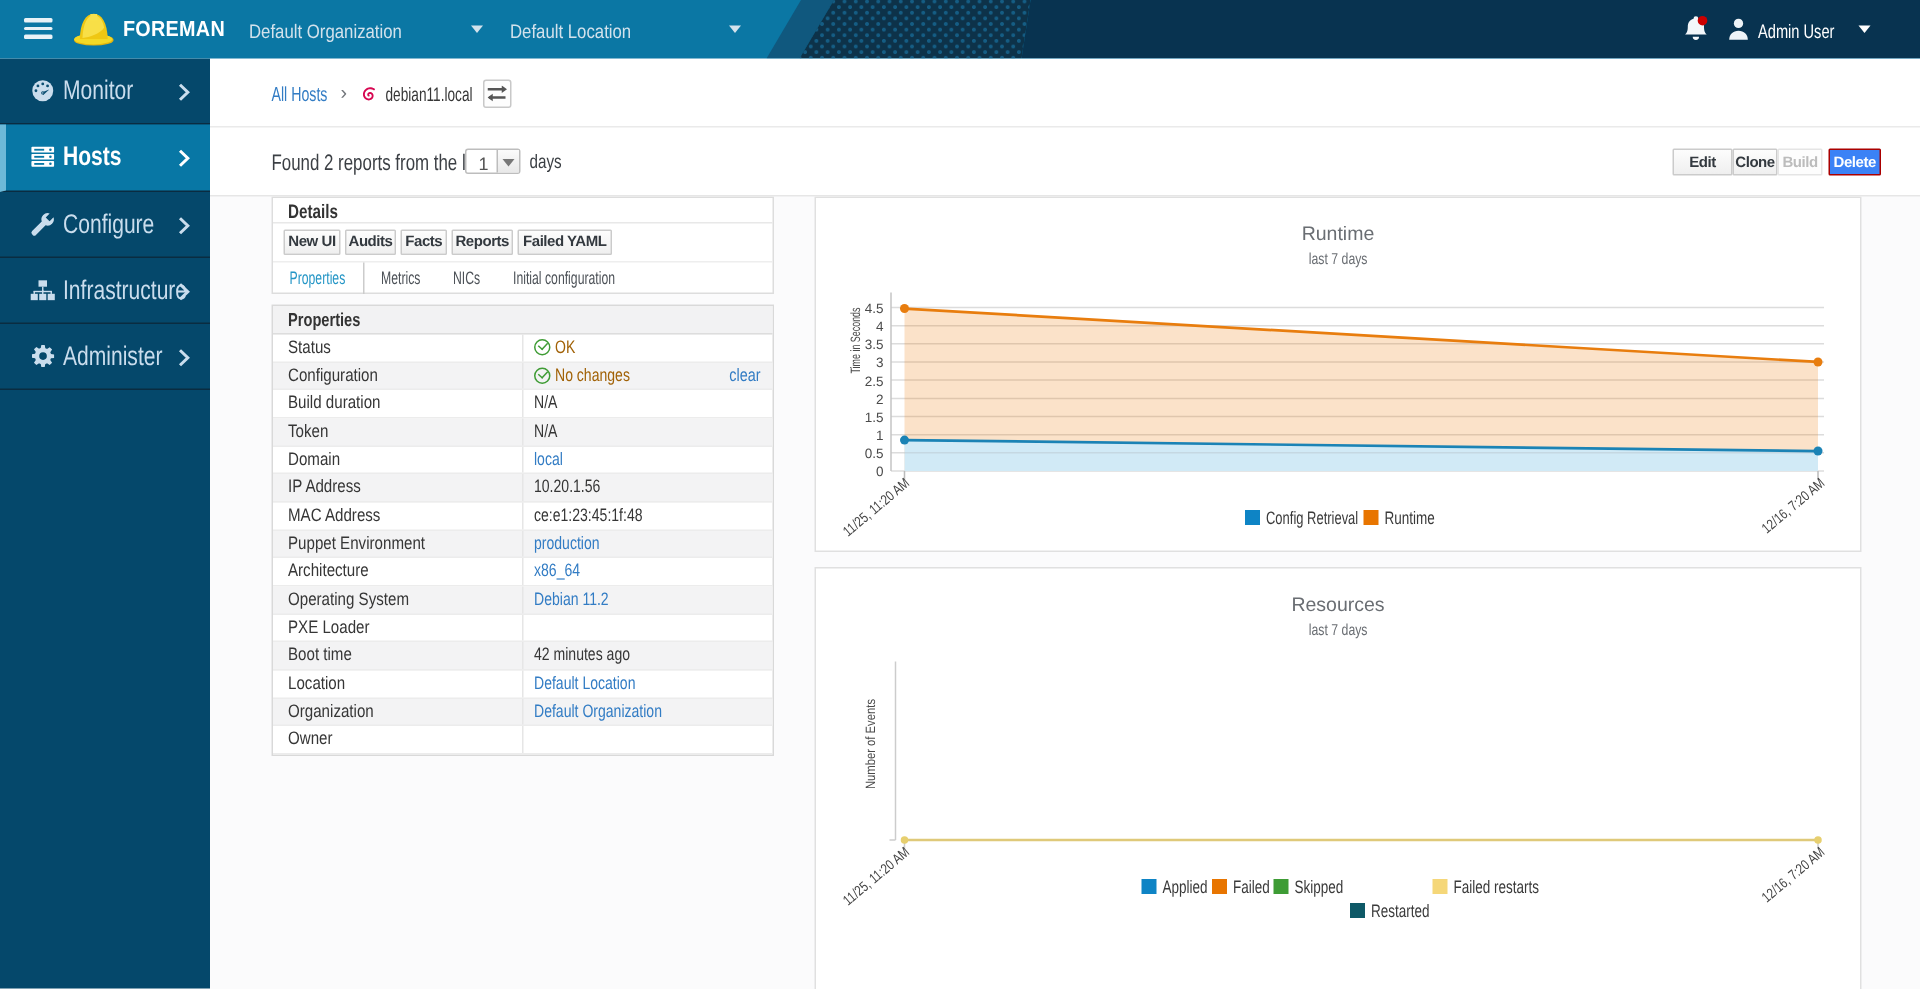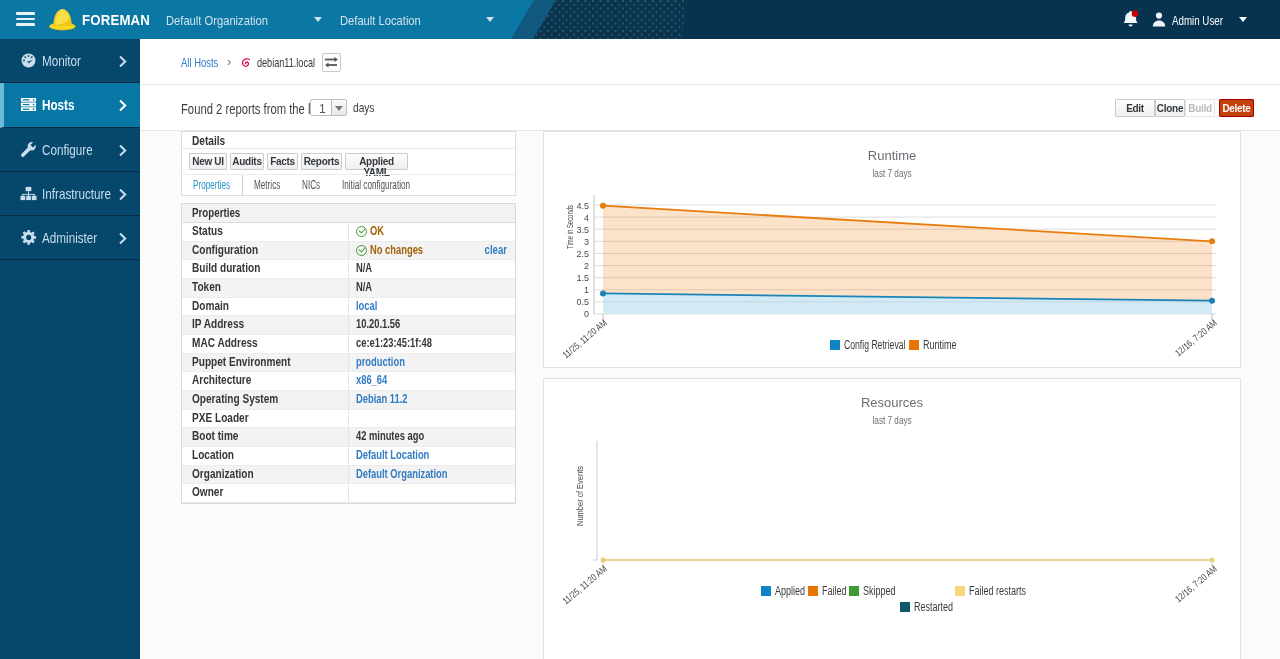--- a/index.html
+++ b/index.html
@@ -21,51 +21,51 @@
 .nb-navy { left:0; width:1280px; background:#083350; clip-path:polygon(687px 0, 1280px 0, 1280px 39px, 681px 39px); }
 .hamburger { position:absolute; left:16px; top:12px; width:19px; }
 .hamburger div { height:2.5px; background:#e8f2f7; margin-bottom:3.2px; border-radius:1px; }
 .hat { position:absolute; left:49px; top:6px; }
 .brand { position:absolute; left:82px; top:12px; color:#fff; font-weight:bold; font-size:14.5px; letter-spacing:0.2px; transform:scaleX(0.91); transform-origin:0 50%; }
 .nb-item { position:absolute; top:13px; color:#d3e2ec; font-size:13px; }
 .caret { display:inline-block; width:0; height:0; border-left:4.5px solid transparent; border-right:4.5px solid transparent; border-top:5px solid #d3e2ec; vertical-align:middle; }
 
 
 .sidebar { position:absolute; left:0; top:39px; width:140px; height:620px; background:#05486b; z-index:20; }
-.side-item { position:relative; height:44.3px; line-height:43.3px; border-bottom:1px solid #0a2c41; color:#cadded; font-size:15px; }
+.side-item { position:relative; height:44.3px; line-height:43.3px; border-bottom:1px solid #0a2c41; color:#cadded; font-size:18px; }
 .side-item .icon { position:absolute; left:20px; top:13px; width:17px; height:17px; }
 .side-item .lbl { position:absolute; left:42px; }
 .side-item .chev { position:absolute; right:13px; top:16px; width:8px; height:13px; }
 .side-item.active { background:#0877a5; border-left:4px solid #6cb9d8; color:#fff; }
 .side-item.active .lbl { left:38px; font-weight:bold; }
 .side-item.active .icon { left:16px; }
 
 
 .crumbbar { position:absolute; left:140px; top:39px; width:1140px; height:46px; background:#fff; border-bottom:1px solid #eaeaea; z-index:10; }
 .toolbar  { position:absolute; left:140px; top:85px; width:1140px; height:46px; background:#fff; border-bottom:1px solid #e6e6e6; }
 .crumb { position:absolute; left:41px; top:14px; font-size:13px; color:#363636; }
 a.link { color:#327cc4; text-decoration:none; }
 
 
 .btn { display:inline-block; font-size:10px; letter-spacing:-0.3px; font-weight:bold; color:#33393f; text-align:center;
   background:linear-gradient(#fdfdfd,#efefef); border:1px solid #cbcbcb; border-radius:1px; padding:3px 0 1px; height:18px; vertical-align:top; }
 .btn.disabled { color:#bcbcbc; background:#fdfdfd; border-color:#e5e5e5; }
-.btn.danger { background:#c2410c; color:#fff; border-color:#a00; }
+.btn.danger { background:#3b82f6; color:#fff; border-color:#a00; }
 
 
 .panel { position:absolute; left:181px; top:131px; width:335px; background:#fff; border:1px solid #ddd; }
 .panel-h { height:17px; line-height:17px; padding-left:10px; font-size:13px; font-weight:bold; color:#333; border-bottom:1px solid #e8e8e8; }
 .panel-btns { padding:4px 4px 4px 7px; height:25px; }
 .panel-btns .btn { padding:2px 0 1px; height:17px; margin-right:3px; }
 .tabs { height:21px; border-top:1px solid #eee; font-size:12px; color:#4d5258; position:relative; }
 .tab { position:absolute; top:0; line-height:20px; }
 
 .ptable { position:absolute; left:181px; top:203px; width:335px; background:#fff; border:1px solid #d9d9d9; font-size:12px; color:#363636; }
 .ptable .hdr { height:19px; line-height:19px; background:#f2f2f3; font-weight:bold; font-size:12.5px; padding-left:10px; border-bottom:1px solid #ddd; color:#333; }
-.prow { height:18.67px; line-height:17.8px; position:relative; border-bottom:1px solid #ececec;font-weight:bold; }
+.prow { height:18.67px; line-height:17.8px; position:relative; border-bottom:1px solid #ececec; }
 .prow:nth-child(odd) { background:#f3f3f4; }
 .prow .k { position:absolute; left:10px; transform:scaleX(0.84); transform-origin:0 50%; white-space:nowrap; }
 .prow .v { position:absolute; left:174px; white-space:nowrap; }
 .prow .v .cx { vertical-align:top; }
 .prow .vline { position:absolute; left:166px; top:0; bottom:0; border-left:1px solid #e6e6e6; }
 .green { color:#a16207; }
 .gcheck { display:inline-block; width:11px; height:11px; border:1.4px solid #3f9c35; border-radius:50%; position:relative; vertical-align:-2px; margin-right:3px; }
 .gcheck:after { content:""; position:absolute; left:1.6px; top:1.2px; width:5px; height:3px; border-left:1.5px solid #3f9c35; border-bottom:1.5px solid #3f9c35; transform:rotate(-48deg); }
 
 
@@ -223,21 +223,21 @@
   </div>
   <div style="position:absolute; left:213px; top:15px; font-size:13px; color:#3b3f44;"><span class="cx">days</span></div>
   <div style="position:absolute; left:975px; top:14px; white-space:nowrap;">
     <span class="btn" style="width:40px;">Edit</span><span class="btn" style="width:30px;">Clone</span><span class="btn disabled" style="width:30px;">Build</span><span class="btn danger" style="width:35px;margin-left:4px;">Delete</span>
   </div>
 </div>
 
 <div class="panel">
   <div class="panel-h"><span class="cx">Details</span></div>
   <div class="panel-btns">
-    <span class="btn" style="width:38px;">New UI</span><span class="btn" style="width:34px;">Audits</span><span class="btn" style="width:31px;">Facts</span><span class="btn" style="width:41px;">Reports</span><span class="btn" style="width:63px;">Applied YAML</span>
+    <span class="btn" style="width:38px;">New UI</span><span class="btn" style="width:34px;">Audits</span><span class="btn" style="width:31px;">Facts</span><span class="btn" style="width:41px;">Reports</span><span class="btn" style="width:63px;">Failed YAML</span>
   </div>
   <div class="tabs">
     <span class="tab cx68" style="left:11px; color:#2596c6;">Properties</span>
     <span style="position:absolute; left:60px; top:0; height:21px; border-left:1px solid #ccc;"></span>
     <span class="tab cx68" style="left:72px;">Metrics</span>
     <span class="tab cx68" style="left:120px;">NICs</span>
     <span class="tab cx68" style="left:160px;">Initial configuration</span>
   </div>
 </div>
 

